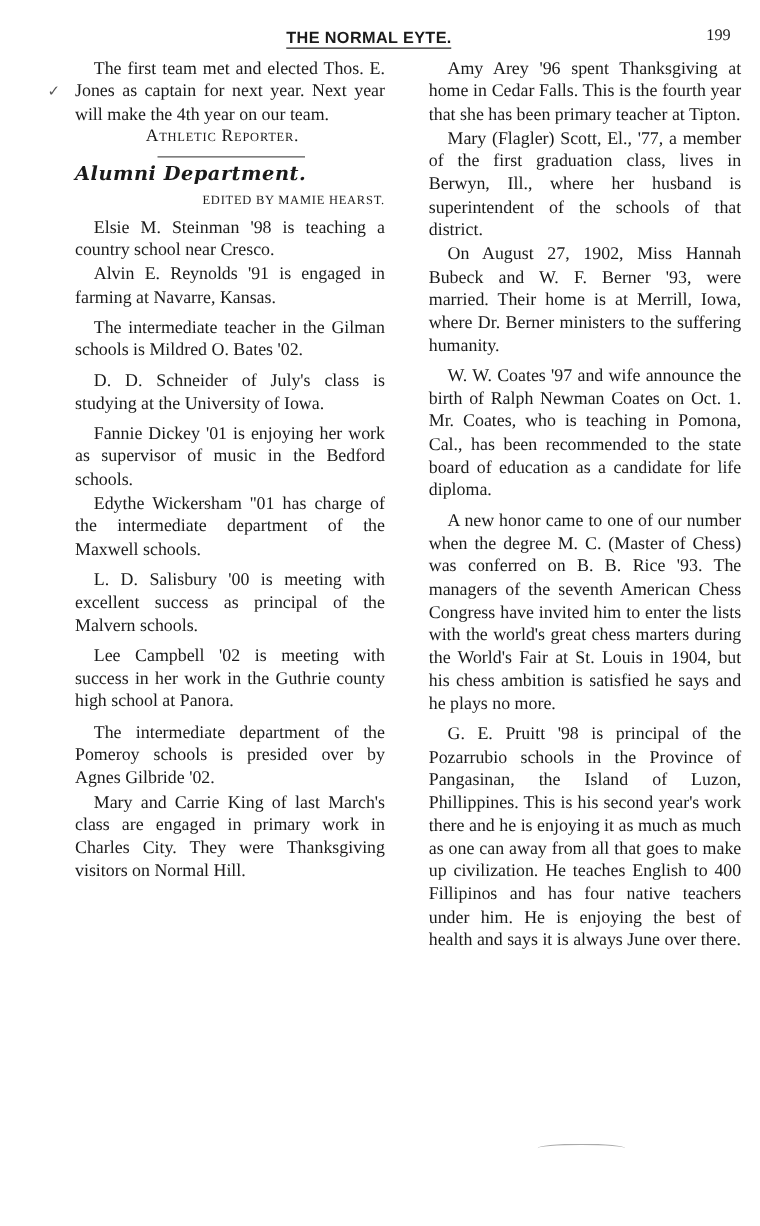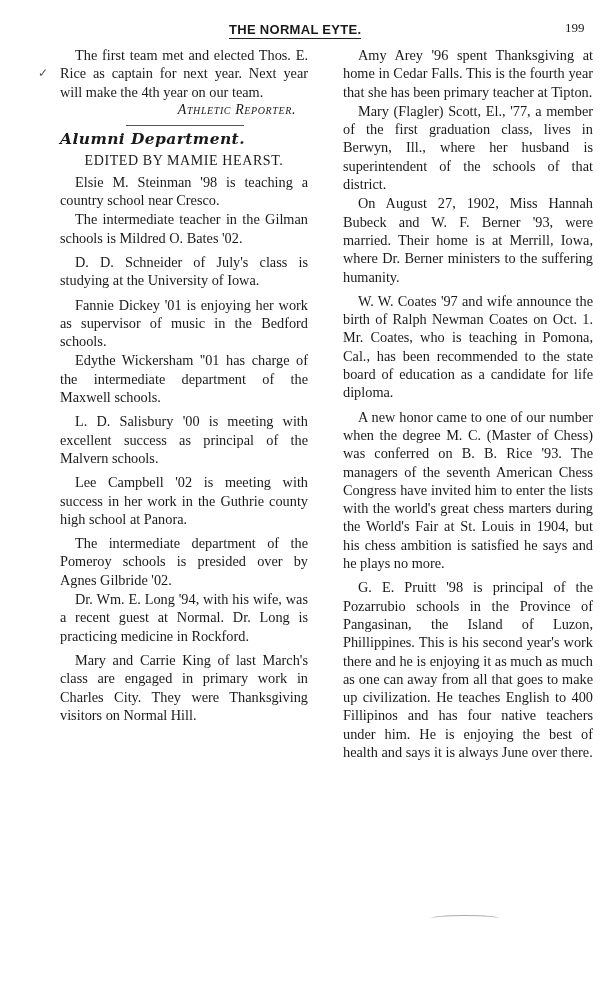--- a/index.html
+++ b/index.html
@@ -8,54 +8,54 @@
   .header { position: absolute; top: 22px; left: 0; width: 608px; height: 22px; }
   .running-title { position: absolute; left: 213px; top: 0; font-family: "Liberation Sans", "DejaVu Sans", sans-serif;
                    font-weight: bold; font-size: 13px; letter-spacing: 0.3px; padding-bottom: 1px;
                    border-bottom: 1.5px solid #222; margin-left: 16px; }
   .page-number { position: absolute; left: 565px; top: -2px; font-size: 13px; }
   .col { position: absolute; top: 46px; font-size: 14.3px; line-height: 18.3px; text-align: justify; }
   .col-left { left: 60px; width: 248px; }
   .col-right { left: 343px; width: 250px; }
   .para { margin: 0 0 6px 0; text-indent: 15px; }
   .para.tight { margin-bottom: 1px; }
-  .signature { text-align: right; margin: 0 12px 6px 0; font-variant: small-caps; letter-spacing: 0.6px; font-size: 14px; font-style: italic; }
+  .signature { text-align: center; margin: 0 12px 6px 0; font-variant: small-caps; letter-spacing: 0.6px; font-size: 14px; }
   .rule { width: 118px; margin: 4px auto 4px 66px; border-top: 1px solid #555; }
   .section-title { font-family: "DejaVu Serif", serif; font-weight: bold; font-size: 15.5px;
                    letter-spacing: 0.4px; margin: 0 0 4px 0; font-style: italic; }
-  .byline { text-align: center; font-size: 14px; letter-spacing: 0.6px; margin: 0 0 2px 0; }
+  .byline { text-align: right; font-size: 10px; letter-spacing: 0.6px; margin: 0 0 2px 0; }
   .margin-mark { position: absolute; font-size: 12px; color: #555; }
   .footer-scribble { position: absolute; left: 430px; top: 915px; width: 70px; height: 6px;
                      border-top: 1px solid #aaa; border-radius: 50% 50% 0 0; }
 </style>
 </head>
 <body>
 
 <div class="header">
   <span class="running-title">THE NORMAL EYTE.</span>
   <span class="page-number">199</span>
 </div>
 
 <span class="margin-mark" style="left:38px; top:66px;">✓</span>
 
 <div class="col col-left">
-  <p class="para" style="margin-bottom:0">The first team met and elected Thos. E. Rice as captain for next year. Next year will make the 4th year on our team.</p>
+  <p class="para" style="margin-bottom:0">The first team met and elected Thos. E. Jones as captain for next year. Next year will make the 4th year on our team.</p>
   <div class="signature">Athletic Reporter.</div>
   <div class="rule"></div>
   <div class="section-title">Alumni Department.</div>
   <div class="byline">EDITED BY MAMIE HEARST.</div>
   <p class="para tight">Elsie M. Steinman '98 is teaching a country school near Cresco.</p>
+  <p class="para">Alvin E. Reynolds '91 is engaged in farming at Navarre, Kansas.</p>
   <p class="para">The intermediate teacher in the Gilman schools is Mildred O. Bates '02.</p>
   <p class="para">D. D. Schneider of July's class is studying at the University of Iowa.</p>
   <p class="para tight">Fannie Dickey '01 is enjoying her work as supervisor of music in the Bedford schools.</p>
   <p class="para">Edythe Wickersham ''01 has charge of the intermediate department of the Maxwell schools.</p>
   <p class="para">L. D. Salisbury '00 is meeting with excellent success as principal of the Malvern schools.</p>
   <p class="para">Lee Campbell '02 is meeting with success in her work in the Guthrie county high school at Panora.</p>
   <p class="para tight">The intermediate department of the Pomeroy schools is presided over by Agnes Gilbride '02.</p>
-  <p class="para">Dr. Wm. E. Long '94, with his wife, was a recent guest at Normal. Dr. Long is practicing medicine in Rockford.</p>
   <p class="para">Mary and Carrie King of last March's class are engaged in primary work in Charles City. They were Thanksgiving visitors on Normal Hill.</p>
 </div>
 
 <div class="col col-right">
   <p class="para tight">Amy Arey '96 spent Thanksgiving at home in Cedar Falls. This is the fourth year that she has been primary teacher at Tipton.</p>
   <p class="para tight">Mary (Flagler) Scott, El., '77, a member of the first graduation class, lives in Berwyn, Ill., where her husband is superintendent of the schools of that district.</p>
   <p class="para">On August 27, 1902, Miss Hannah Bubeck and W. F. Berner '93, were married. Their home is at Merrill, Iowa, where Dr. Berner ministers to the suffering humanity.</p>
   <p class="para">W. W. Coates '97 and wife announce the birth of Ralph Newman Coates on Oct. 1. Mr. Coates, who is teaching in Pomona, Cal., has been recommended to the state board of education as a candidate for life diploma.</p>
   <p class="para">A new honor came to one of our number when the degree M. C. (Master of Chess) was conferred on B. B. Rice '93. The managers of the seventh American Chess Congress have invited him to enter the lists with the world's great chess marters during the World's Fair at St. Louis in 1904, but his chess ambition is satisfied he says and he plays no more.</p>
   <p class="para">G. E. Pruitt '98 is principal of the Pozarrubio schools in the Province of Pangasinan, the Island of Luzon, Phillippines. This is his second year's work there and he is enjoying it as much as much as one can away from all that goes to make up civilization. He teaches English to 400 Fillipinos and has four native teachers under him. He is enjoying the best of health and says it is always June over there.</p>

